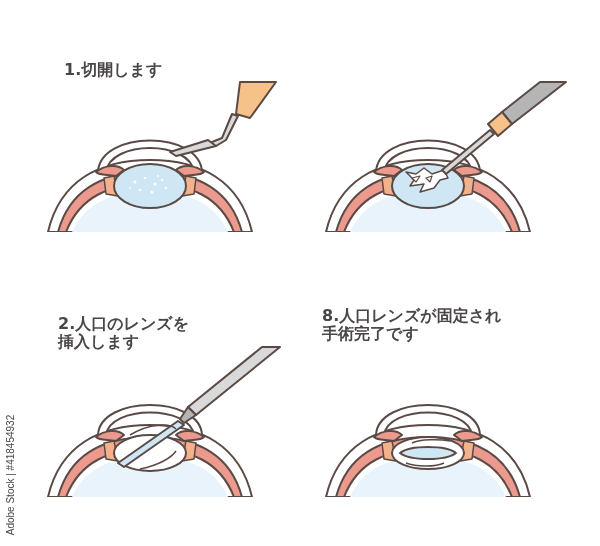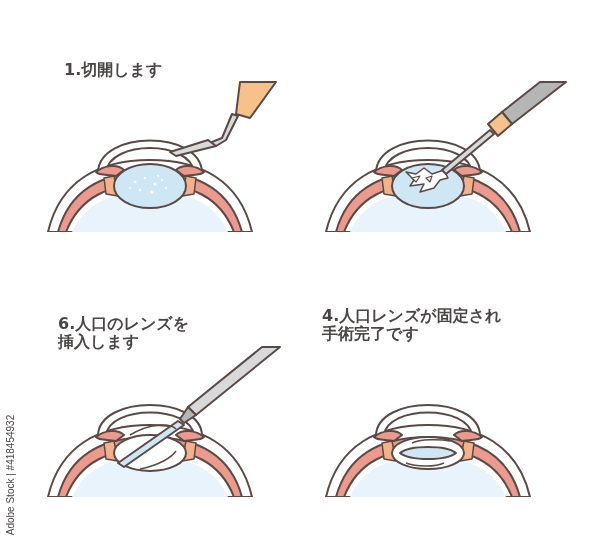--- a/index.html
+++ b/index.html
@@ -95,21 +95,21 @@
 
     <g stroke="#5a4a46" stroke-width="2" stroke-linejoin="round">
       <path d="M240 82 L266 82 L212 124 L202 112 Z" fill="#b5b5b5"></path>
       <path d="M202 112 L212 124 L198 136 L188 124 Z" fill="#f7c18a"></path>
       <path d="M190 130 L194 134 L146 174 L142 170 Z" fill="#d9d9d9"></path>
     </g>
   </svg>
 </div>
 
 <div class="panel" style="left:0;top:273px;">
-  <div class="step-title" style="left:58px;top:42px;">6.人口のレンズを
+  <div class="step-title" style="left:58px;top:42px;">2.人口のレンズを
 挿入します</div>
   <svg class="illus" width="300" height="273" viewBox="0 0 300 273">
     <defs>
         <clipPath id="c3">
           <rect x="0" y="0" width="300" height="224"></rect>
         </clipPath>
       </defs>
     <g clip-path="url(#c3)" stroke="#5a4a46" stroke-width="2" stroke-linejoin="round">
       <path d="M48 224 C60 172 100 152 150 152 C200 152 240 172 252 224 Z" fill="#ffffff"></path>
       <path d="M58 224 C70 180 105 164 150 164 C195 164 230 180 242 224 Z" fill="#ec9a8e"></path>
@@ -129,21 +129,21 @@
     </g>
 
     <g stroke="#5a4a46" stroke-width="2" stroke-linejoin="round">
       <path d="M262 74 L280 74 L196 142 L188 134 Z" fill="#d9d9d9"></path>
       <path d="M188 134 L196 142 L184 150 L180 146 Z" fill="#b5b5b5"></path>
     </g>
   </svg>
 </div>
 
 <div class="panel" style="left:300px;top:273px;">
-  <div class="step-title" style="left:22px;top:34px;">4.人口レンズが固定され
+  <div class="step-title" style="left:22px;top:34px;">8.人口レンズが固定され
 手術完了です</div>
   <svg class="illus" width="300" height="273" viewBox="0 0 300 273">
     <defs>
         <clipPath id="c4">
           <rect x="0" y="0" width="300" height="224"></rect>
         </clipPath>
       </defs>
     <g clip-path="url(#c4)" stroke="#5a4a46" stroke-width="2" stroke-linejoin="round">
       <path d="M26 224 C38 172 78 152 128 152 C178 152 218 172 230 224 Z" fill="#ffffff"></path>
       <path d="M36 224 C48 180 83 164 128 164 C173 164 208 180 220 224 Z" fill="#ec9a8e"></path>

